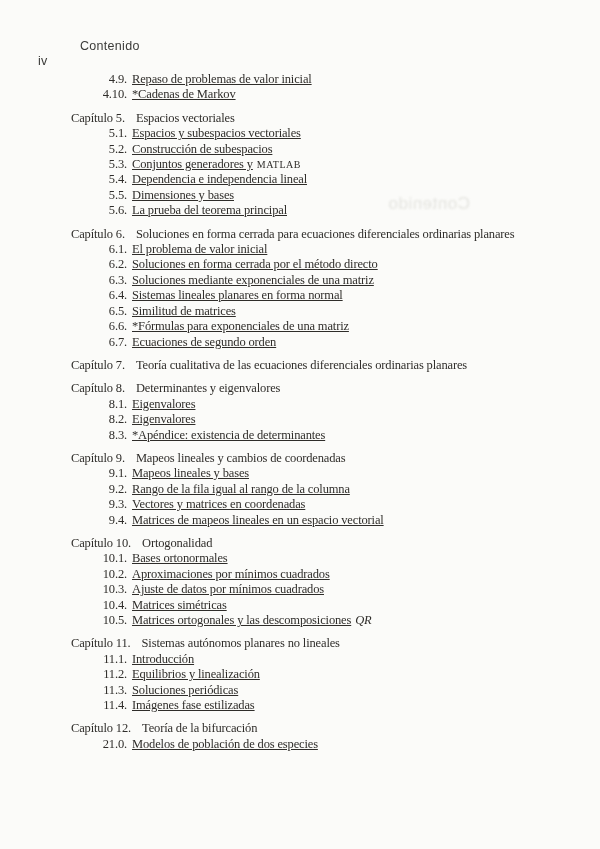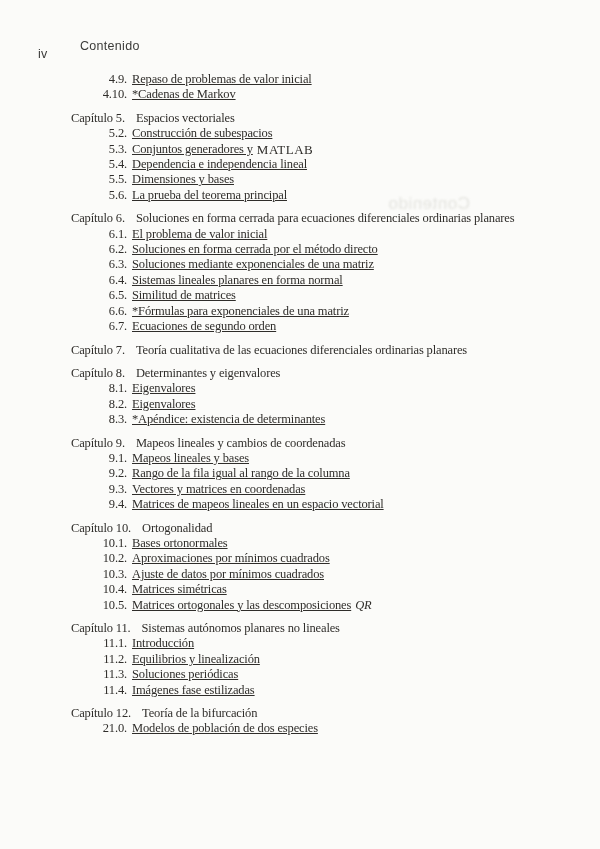--- a/index.html
+++ b/index.html
@@ -10,21 +10,21 @@
     color: #2f2d2a;
     position: relative;
     overflow: hidden;
   }
   .page-header {
     position: absolute; top: 39px; left: 0; right: 0;
     font-family: "Liberation Sans", sans-serif;
     font-size: 12.5px; color: #3b3b39;
     letter-spacing: 0.3px;
   }
-  .page-number { position: absolute; left: 38px; top: 8px; }
+  .page-number { position: absolute; left: 38px; top: 15px; }
   .header-title { position: absolute; left: 80px; top: 0; }
   .ghost {
     position: absolute; left: 366px; top: 194px; width: 126px;
     font-family: "Liberation Sans", sans-serif;
     font-size: 17px; color: #e4e4df;
     transform: scaleX(-1);
     filter: blur(0.8px);
     letter-spacing: 0.5px;
     user-select: none;
     text-align: center;
@@ -36,21 +36,21 @@
   .row { line-height: 15.4px; white-space: nowrap; }
   .chapter-block { margin-top: 8px; }
   .chapter-heading { padding-left: 71px; }
   .chapter-title { margin-left: 11px; }
   .section-row { display: flex; }
   .num {
     flex: 0 0 auto; width: 127px; text-align: right;
   }
   .title { margin-left: 5px; text-decoration: underline; }
   .tail { margin-left: 4px; }
-  .sc { font-size: 13px; letter-spacing: 0.5px; }
+  .sc { font-size: 10px; letter-spacing: 0.5px; }
   .it { font-style: italic; }
 </style>
 </head>
 <body>
 
 <div>
 
   <div class="page-header">
     <span class="page-number">iv</span>
     <span class="header-title">Contenido</span>
@@ -71,20 +71,25 @@
     <span class="title">*Cadenas de Markov</span>
 
   </div>
 </div>
     <div id="chapters-container">
   <div class="chapter-block">
     <div class="row chapter-heading">
       <span>Capítulo 5.</span><span class="chapter-title">Espacios vectoriales</span>
     </div>
     <div class="sections">
+  <div class="row section-row">
+    <span class="num">5.1.</span>
+    <span class="title">Espacios y subespacios vectoriales</span>
+
+  </div>
 
   <div class="row section-row">
     <span class="num">5.2.</span>
     <span class="title">Construcción de subespacios</span>
 
   </div>
 
   <div class="row section-row">
     <span class="num">5.3.</span>
     <span class="title">Conjuntos generadores y</span>

